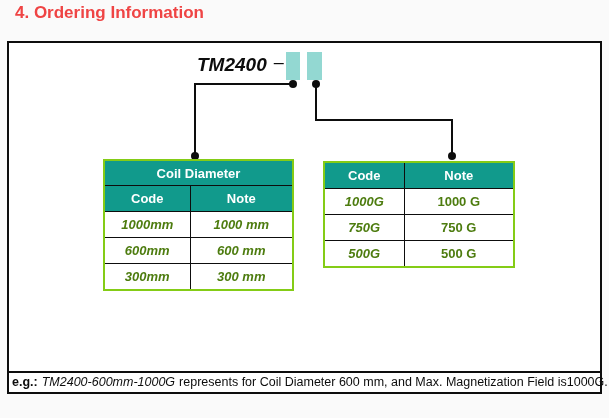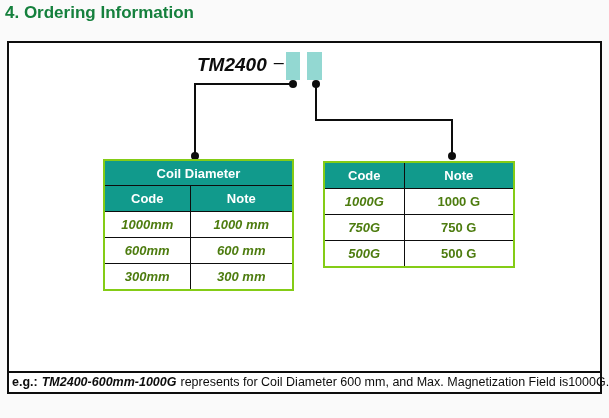--- a/index.html
+++ b/index.html
@@ -8,26 +8,26 @@
     width: 609px;
     height: 418px;
     background: #fafafa;
     font-family: "Liberation Sans", sans-serif;
     color: #0d0d0d;
     overflow: hidden;
     position: relative;
   }
   .title {
     position: absolute;
-    left: 5px;
+    left: 15px;
     top: 3px;
     margin: 0;
     font-size: 17px;
     font-weight: bold;
-    color: #15803d;
+    color: #ef4444;
   }
   .outer-box {
     position: absolute;
     left: 7px;
     top: 41px;
     width: 595px;
     height: 353px;
     box-sizing: border-box;
     border: 2px solid #0d0d0d;
     background: #ffffff;
@@ -109,21 +109,21 @@
     height: 23px;
     box-sizing: border-box;
     border: 2px solid #0d0d0d;
     background: #ffffff;
     font-size: 12.5px;
     line-height: 19px;
     padding-left: 3px;
     white-space: nowrap;
   }
   .fn-prefix { font-weight: bold; }
-  .fn-code { font-weight: bold; font-style: italic; margin: 0 4px 0 4px; }
+  .fn-code { font-weight: normal; font-style: italic; margin: 0 4px 0 4px; }
   .fn-text { font-weight: normal; text-align: center; }
 </style>
 </head>
 <body>
 
 <h1 class="title">4. Ordering Information</h1>
 
 <div class="outer-box"></div>
 
 <svg class="connectors" width="609" height="418" viewBox="0 0 609 418">

